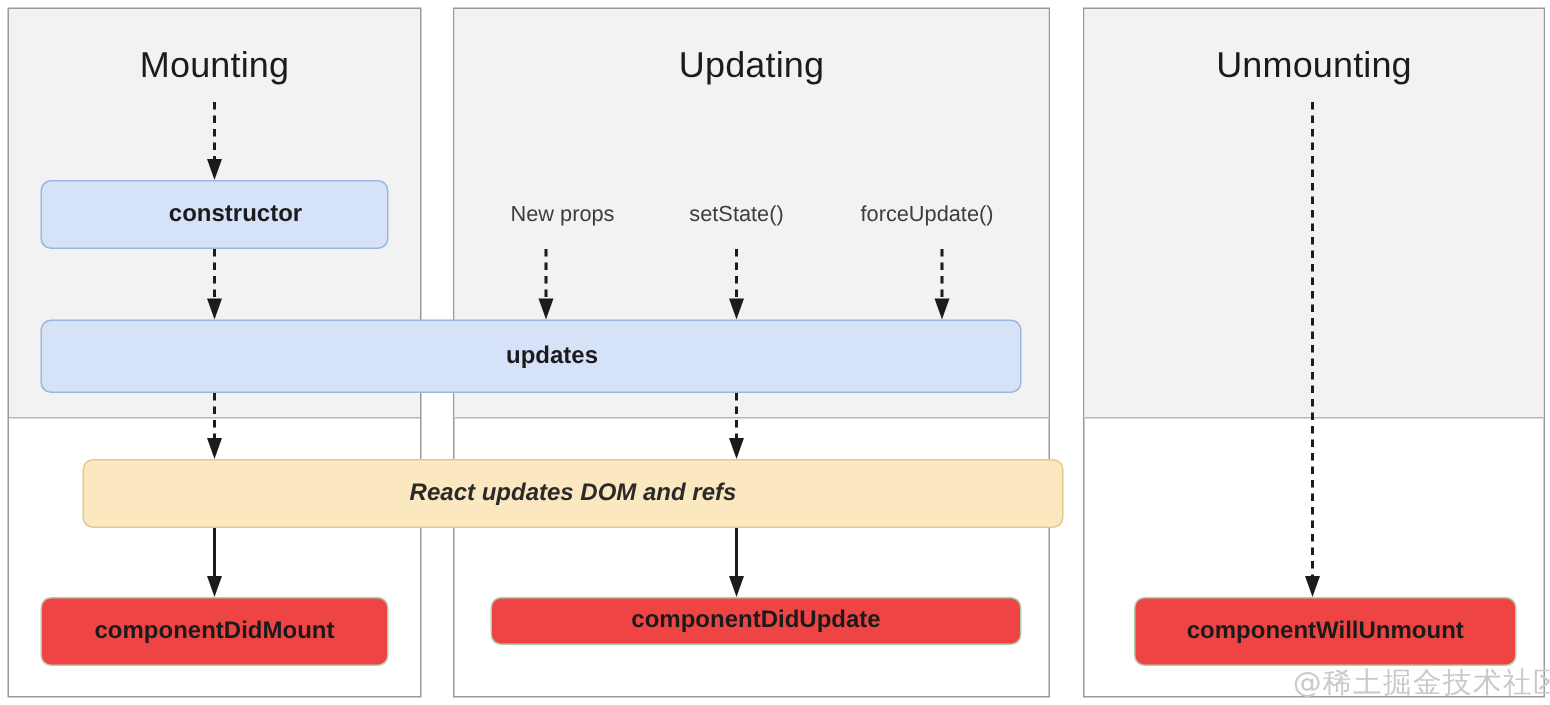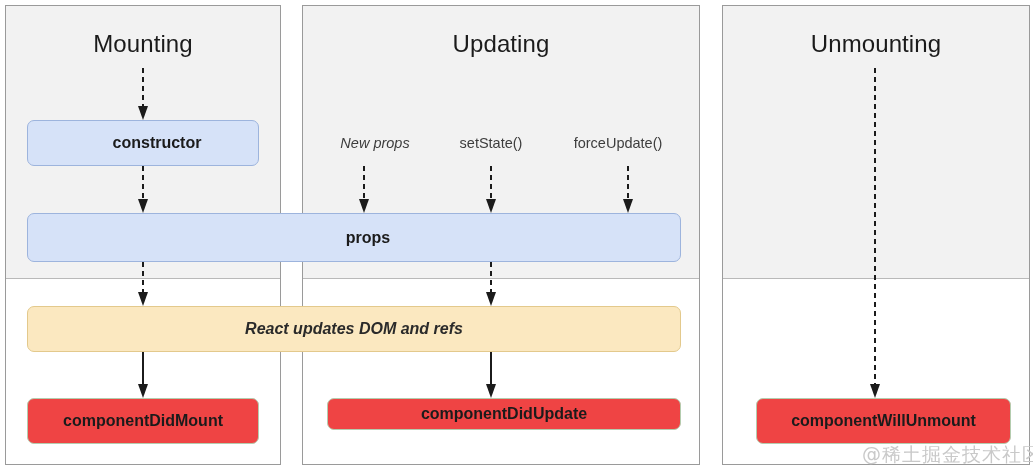--- a/index.html
+++ b/index.html
@@ -57,32 +57,33 @@
   .node.green{
     background:#ef4444;
     border:1.4px solid #b4ccae;
   }
   .node.yellow{
     background:#fbe8c0;
     border:1.4px solid #e3c98c;
     font-style:italic;
     font-weight:600;
     color:#2a2a2a;
+    margin-left:28px;
   }
 
   
   .trigger-label{
     position:absolute;
     text-align:center;
     font-size:14.5px;
     color:#3d3d3d;
     white-space:nowrap;
     transform:translateX(-50%);
   }
-  .trigger-label.italic{font-style:italic;}
+  .trigger-label.italic{}
 
   
   .arrow{
     position:absolute;
     transform:translateX(-50%);
     width:14px;
   }
   .arrow svg{display:block;overflow:visible;}
 
   
@@ -147,21 +148,21 @@
       <polygon points="7,47 2,33 12,33" fill="#1b1b1b"></polygon>
     </svg>
   </div>
   <div class="arrow" style="left:628px;top:166px;height:47px;">
     <svg width="14" height="47" viewBox="0 0 14 47">
       <line x1="7" y1="0" x2="7" y2="35" stroke="#1b1b1b" stroke-width="2" stroke-dasharray="5,4"></line>
       <polygon points="7,47 2,33 12,33" fill="#1b1b1b"></polygon>
     </svg>
   </div>
 
-  <div class="node blue" style="left:27px;top:213px;width:654px;height:49px;">props</div>
+  <div class="node blue" style="left:27px;top:213px;width:654px;height:49px;">updates</div>
 
   <div class="arrow" style="left:143px;top:262px;height:44px;">
     <svg width="14" height="44" viewBox="0 0 14 44">
       <line x1="7" y1="0" x2="7" y2="32" stroke="#1b1b1b" stroke-width="2" stroke-dasharray="5,4"></line>
       <polygon points="7,44 2,30 12,30" fill="#1b1b1b"></polygon>
     </svg>
   </div>
   <div class="arrow" style="left:491px;top:262px;height:44px;">
     <svg width="14" height="44" viewBox="0 0 14 44">
       <line x1="7" y1="0" x2="7" y2="32" stroke="#1b1b1b" stroke-width="2" stroke-dasharray="5,4"></line>

